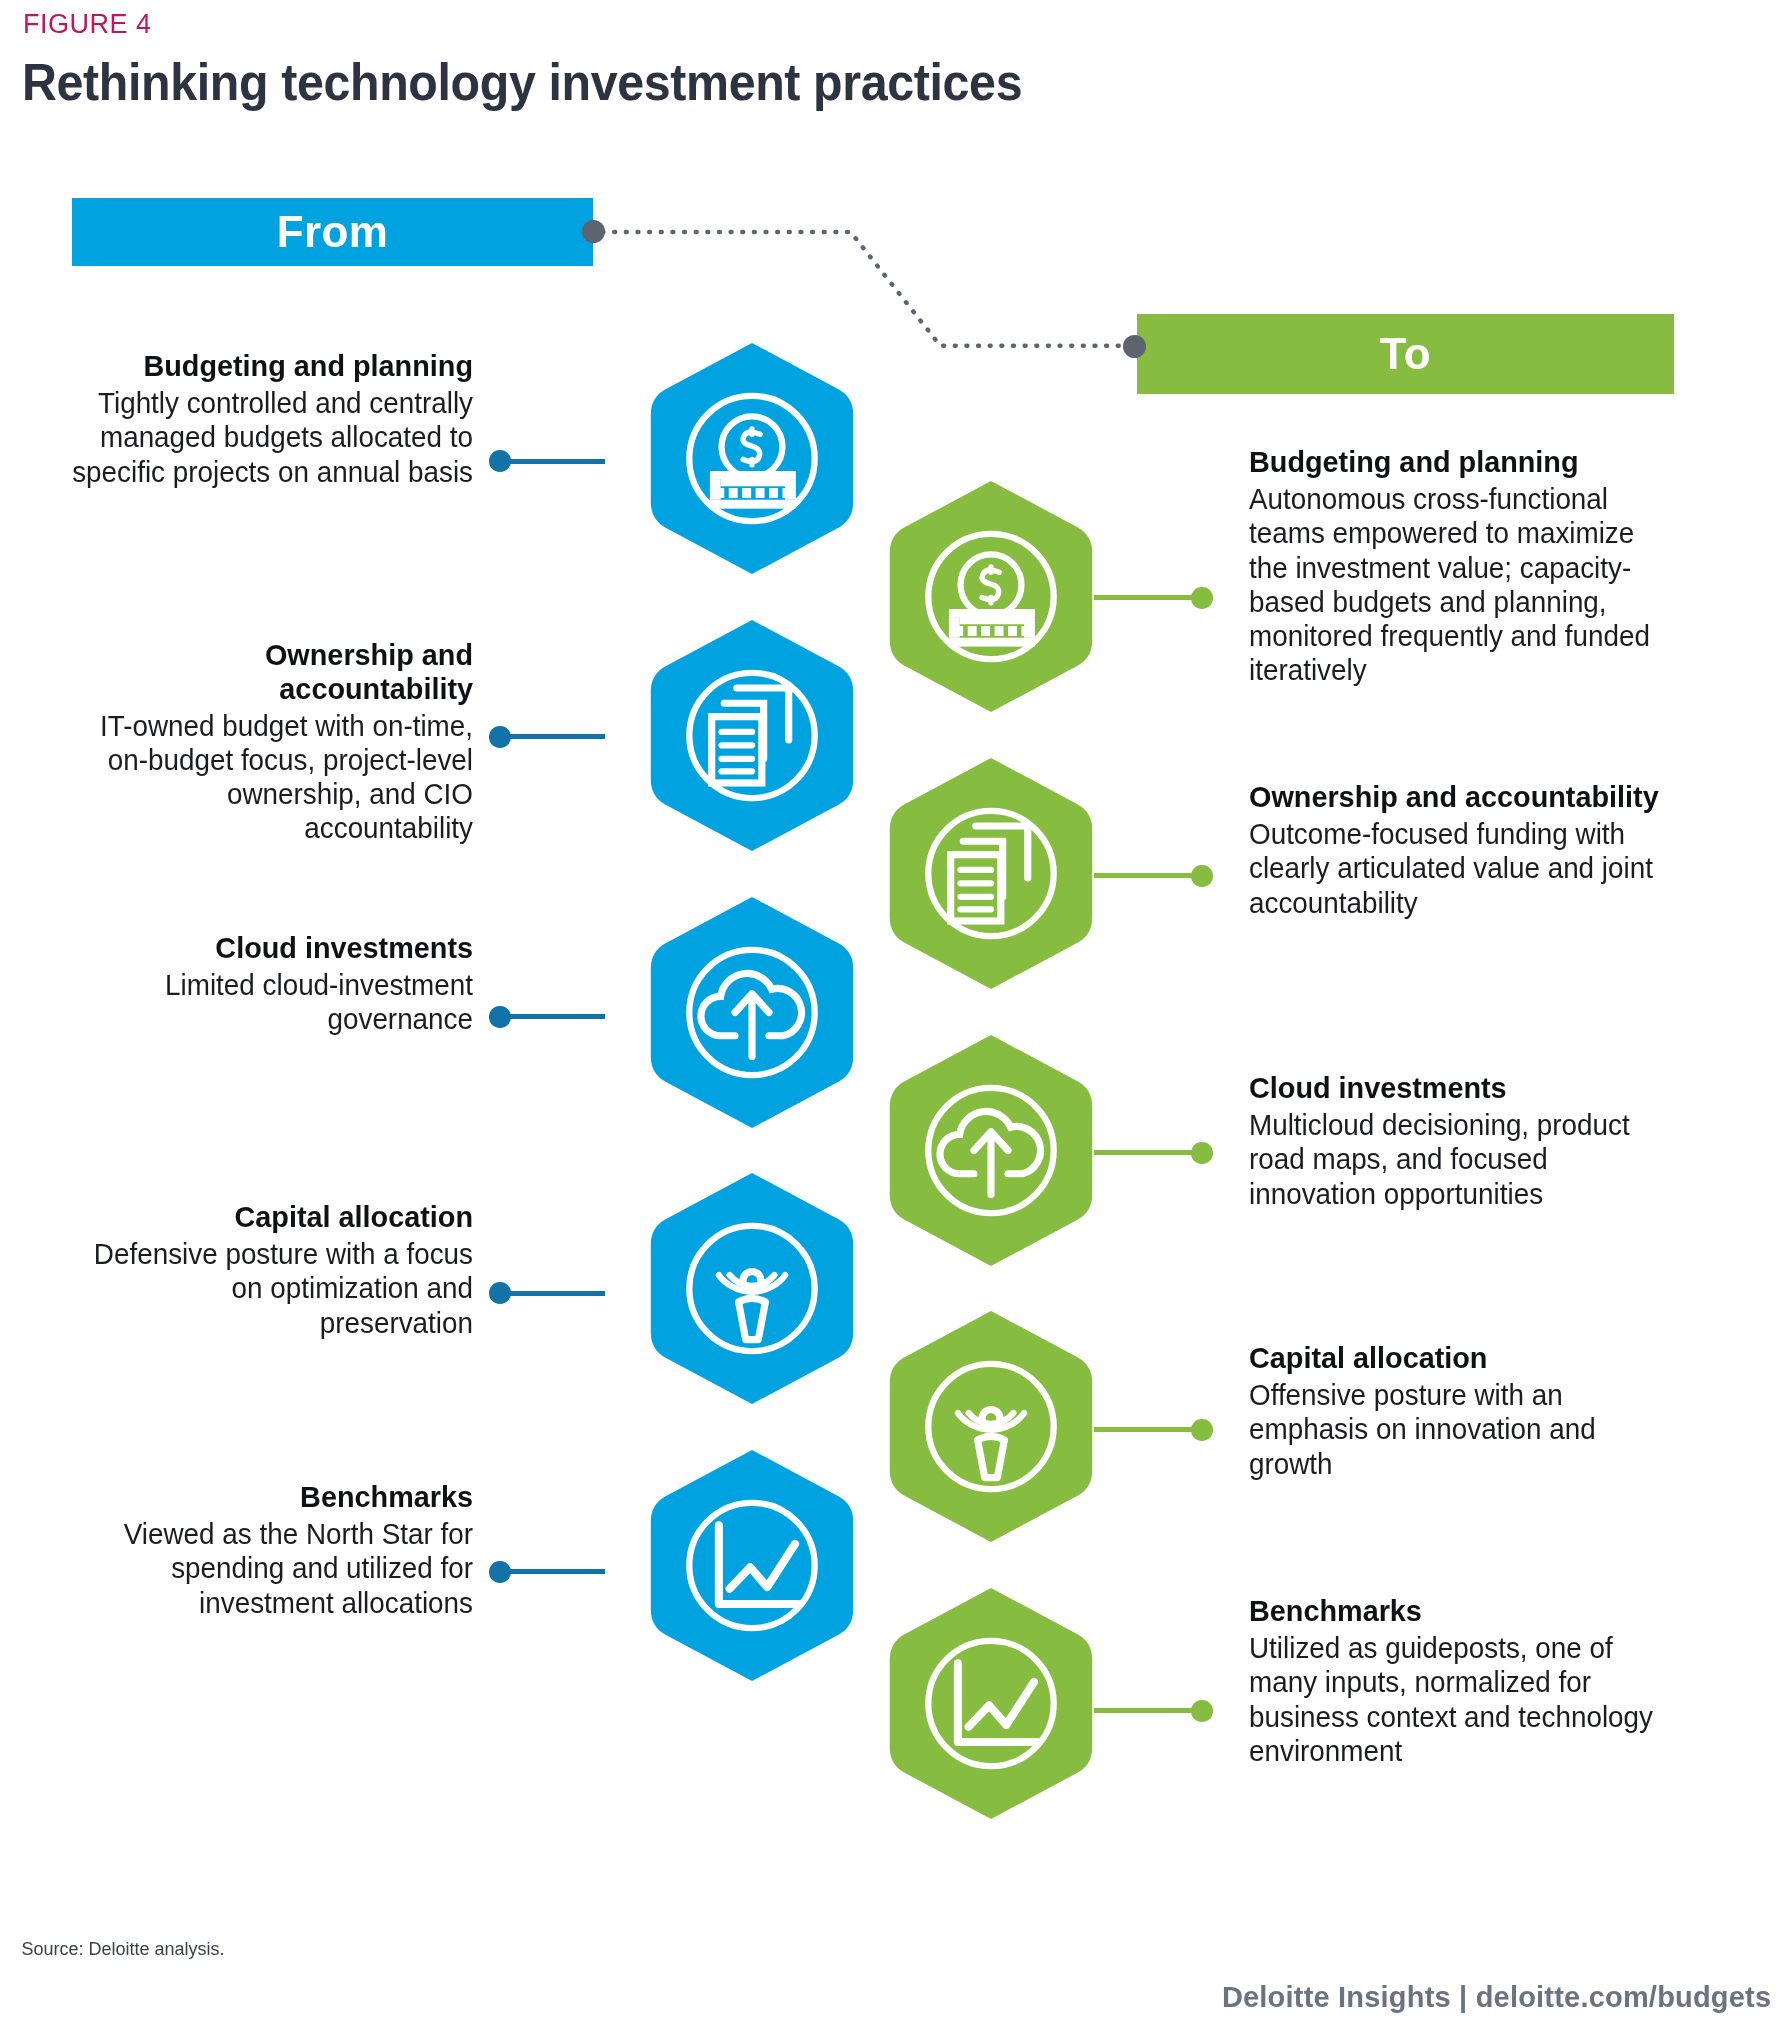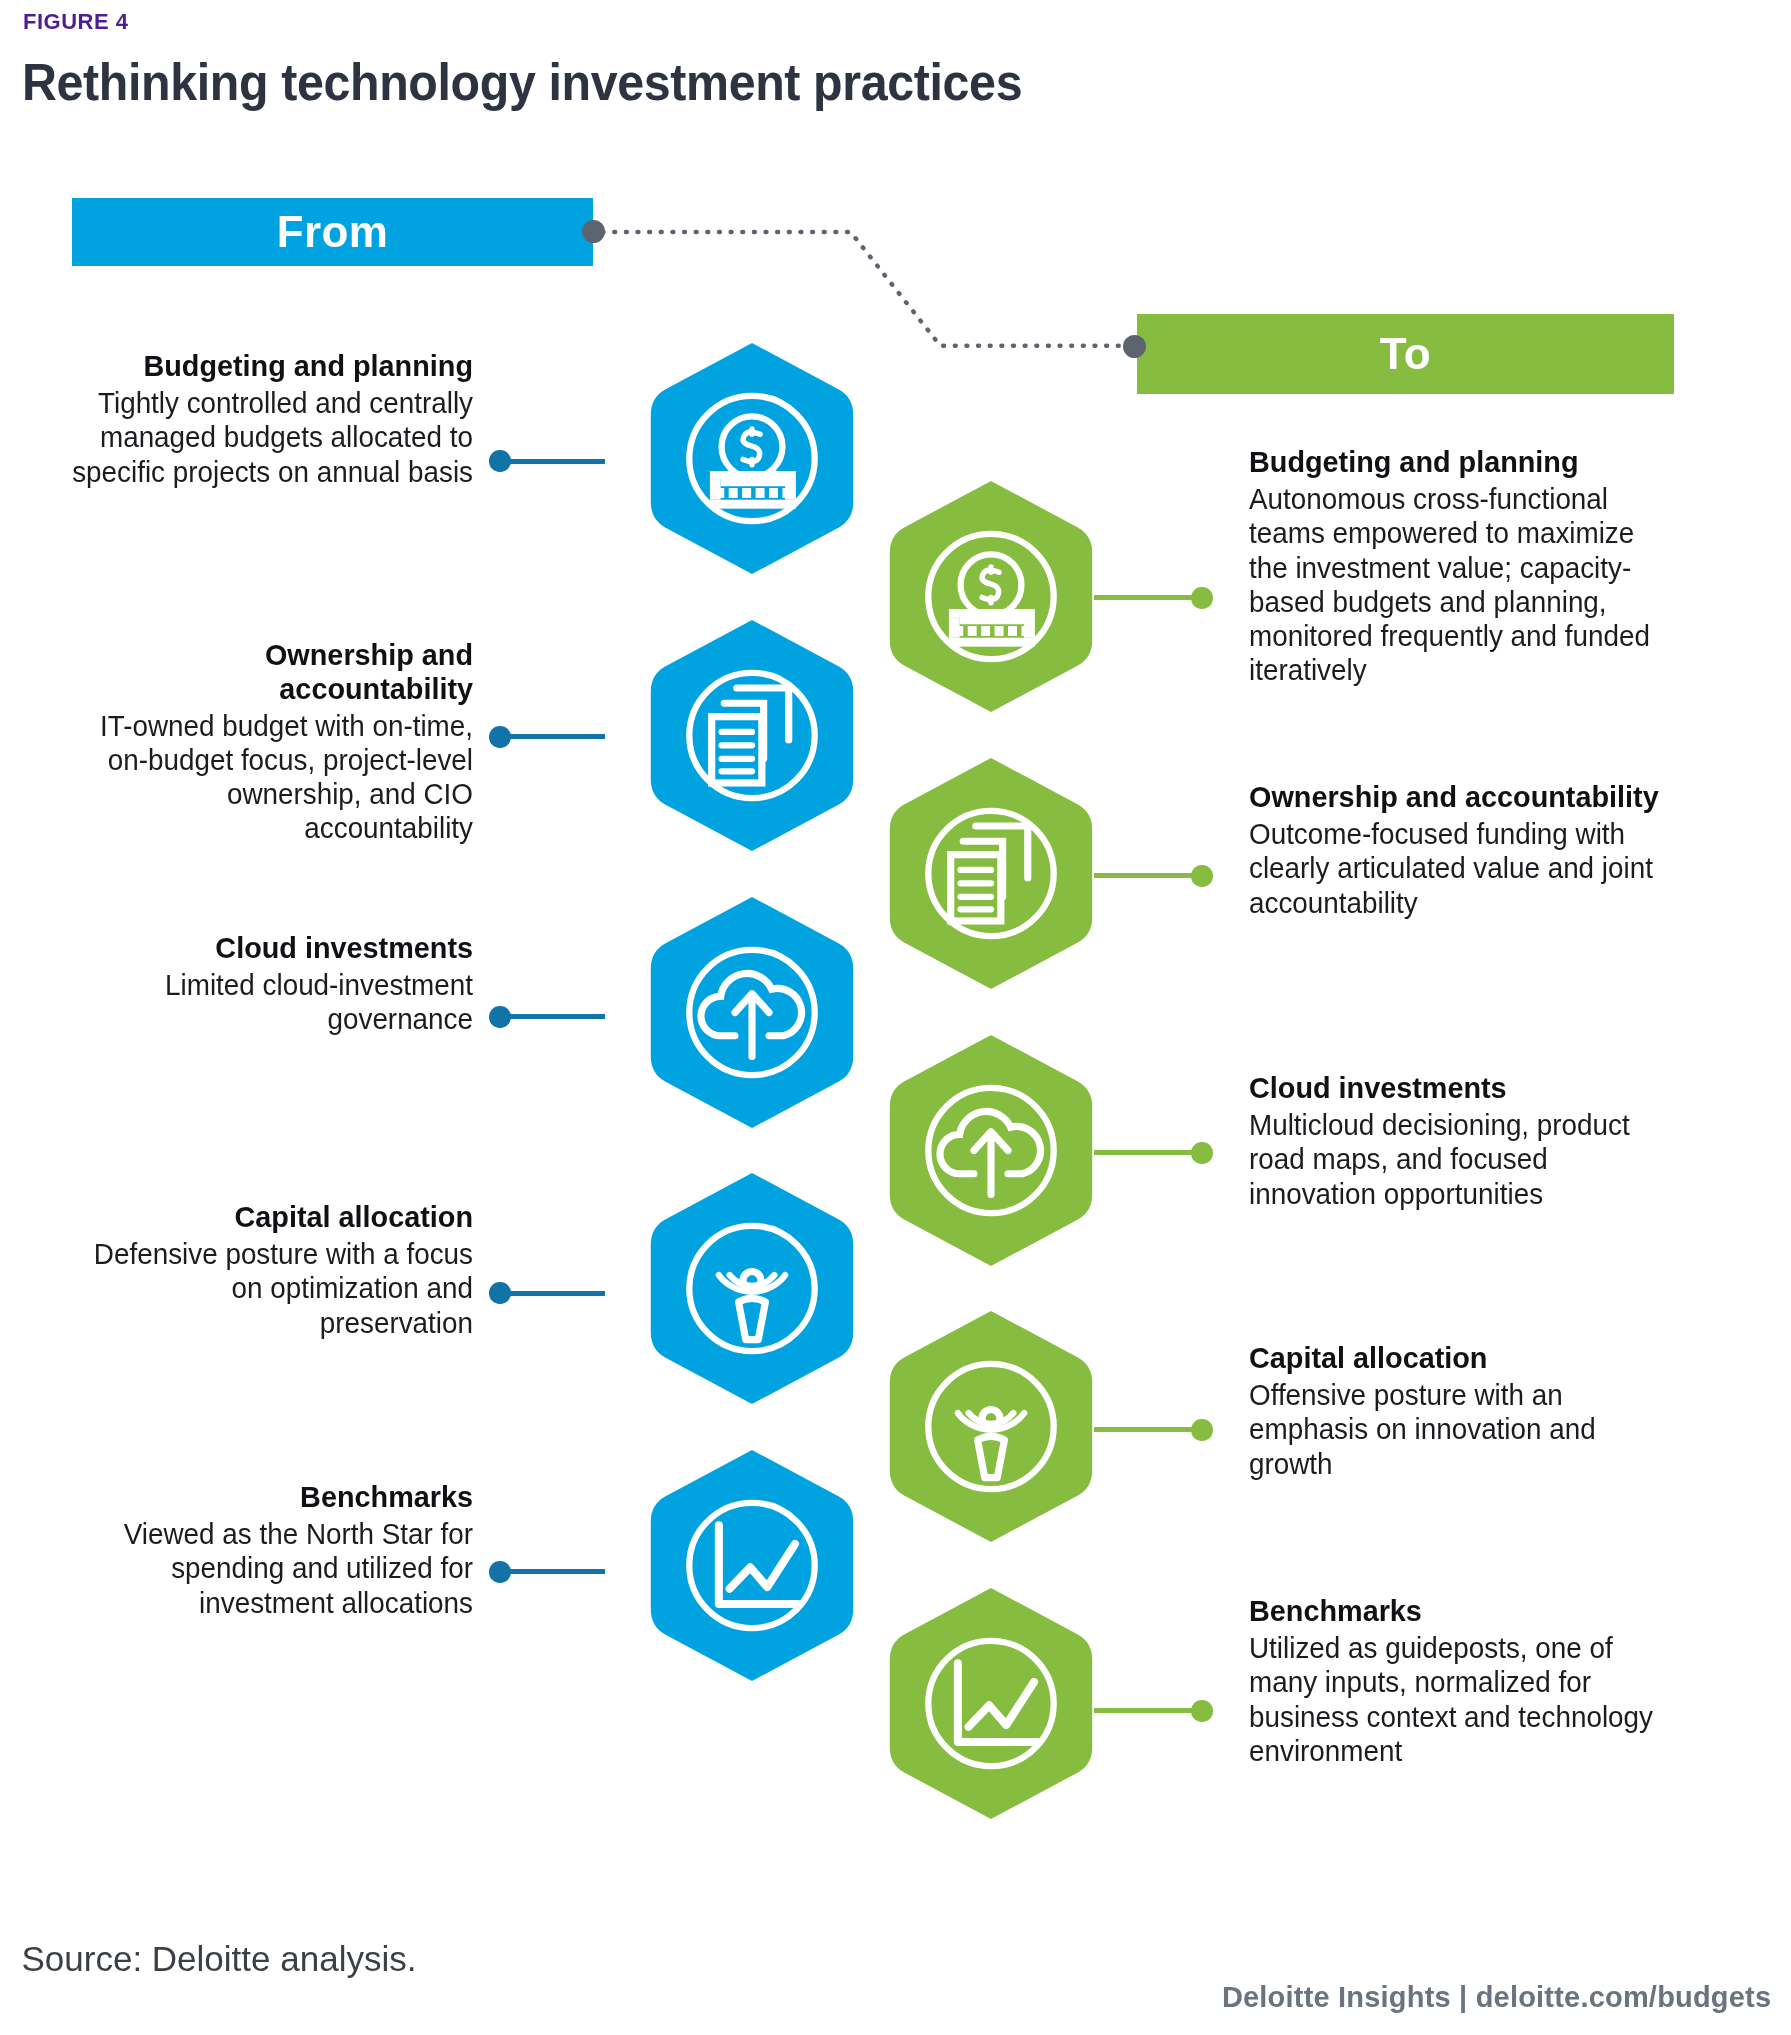--- a/index.html
+++ b/index.html
@@ -6,22 +6,22 @@
   body{
     width:1791px;height:2036px;
     background:#ffffff;
     font-family:"Liberation Sans", sans-serif;
     color:#111111;
     position:relative;
     overflow:hidden;
   }
   .fig-label{
     position:absolute;left:23px;top:9px;
-    font-size:22px;letter-spacing:0.5px;
-    color:#4c1d95;font-weight:700;
+    font-size:27px;letter-spacing:0.5px;
+    color:#be185d;font-weight:400;
   }
   .fig-title{
     position:absolute;left:21.5px;top:52px;
     font-size:52px;font-weight:700;
     color:#2d3340;letter-spacing:-0.4px;
     transform:scaleX(.93);transform-origin:left top;
   }
 
   
   .bar{
@@ -73,21 +73,21 @@
   }
   .leader-dot.green{background:#86BC40;}
 
   
   .hex{position:absolute;width:206px;height:235px;}
   .hex svg{display:block;width:100%;height:100%;}
 
   
   .source{
     position:absolute;left:21.5px;top:1939px;
-    font-size:35px;color:#3b3f46;font-weight:400;
+    font-size:18px;color:#3b3f46;font-weight:400;
   }
   .brand{
     position:absolute;right:19.7px;top:1981px;
     font-size:29px;color:#6b7280;font-weight:700;
     letter-spacing:0.2px;
   }
 </style>
 </head>
 <body>
 

